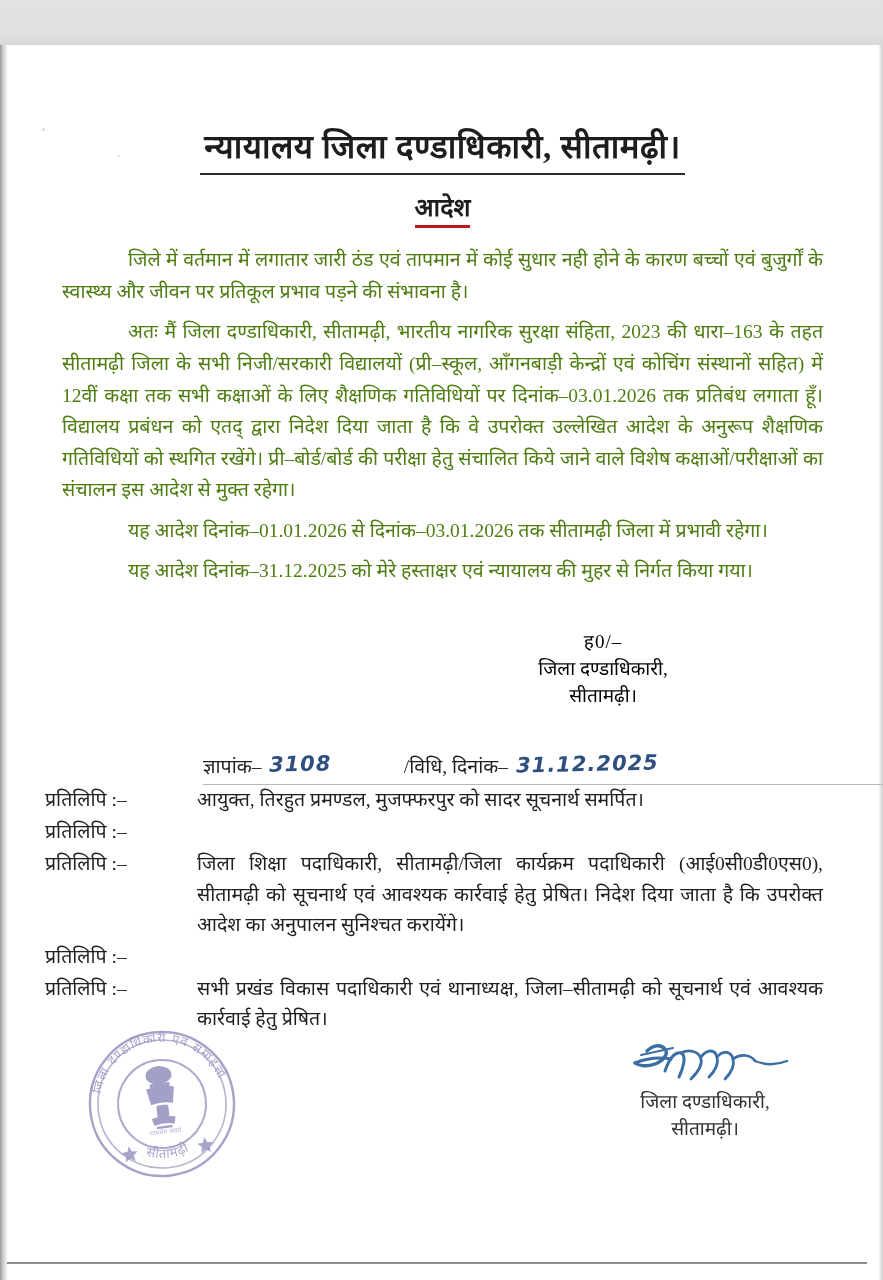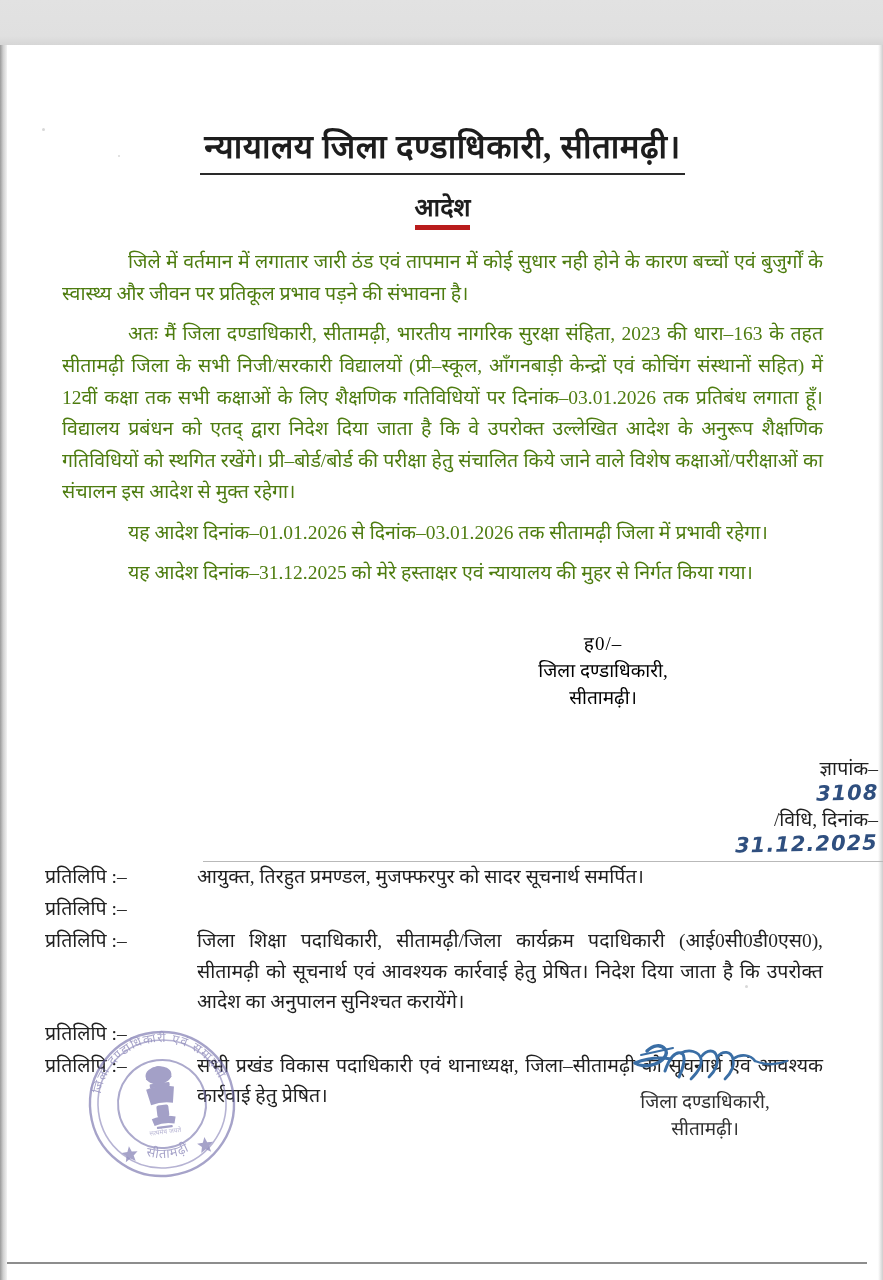--- a/index.html
+++ b/index.html
@@ -75,21 +75,21 @@
   .subtitle-wrap {
     margin-top: 14px;
     text-align: center;
   }
   .doc-subtitle {
     display: inline-block;
     font-size: 25px;
     font-weight: 700;
     color: #1d1d1d;
     padding-bottom: 2px;
-    border-bottom: 5px solid #b91c1c;
+    border-bottom: 3px solid #b91c1c;
   }
 
   .body-block {
     margin: 16px 55px 0 55px;
   }
   .para {
     font-size: 19.5px;
     line-height: 1.62;
     color: #4d7c0f;
     text-align: justify;
@@ -112,25 +112,24 @@
     color: #000000;
   }
   .sig-mark {
     letter-spacing: 1px;
   }
 
   
   .memo-row {
     margin: 42px 0 0 196px;
     display: flex;
-    align-items: flex-end;
+    align-items: flex-start;
     font-size: 19.5px;
     color: #1f1f1f;
     position: relative;
-    flex-direction: column;
   }
   .memo-label { white-space: nowrap; }
   .hand {
     font-family: "DejaVu Sans", "Liberation Sans", sans-serif;
     color: #2f4f7f;
     font-size: 21px;
     font-style: italic;
     font-weight: 600;
     letter-spacing: 1px;
     transform: rotate(-1.2deg);

